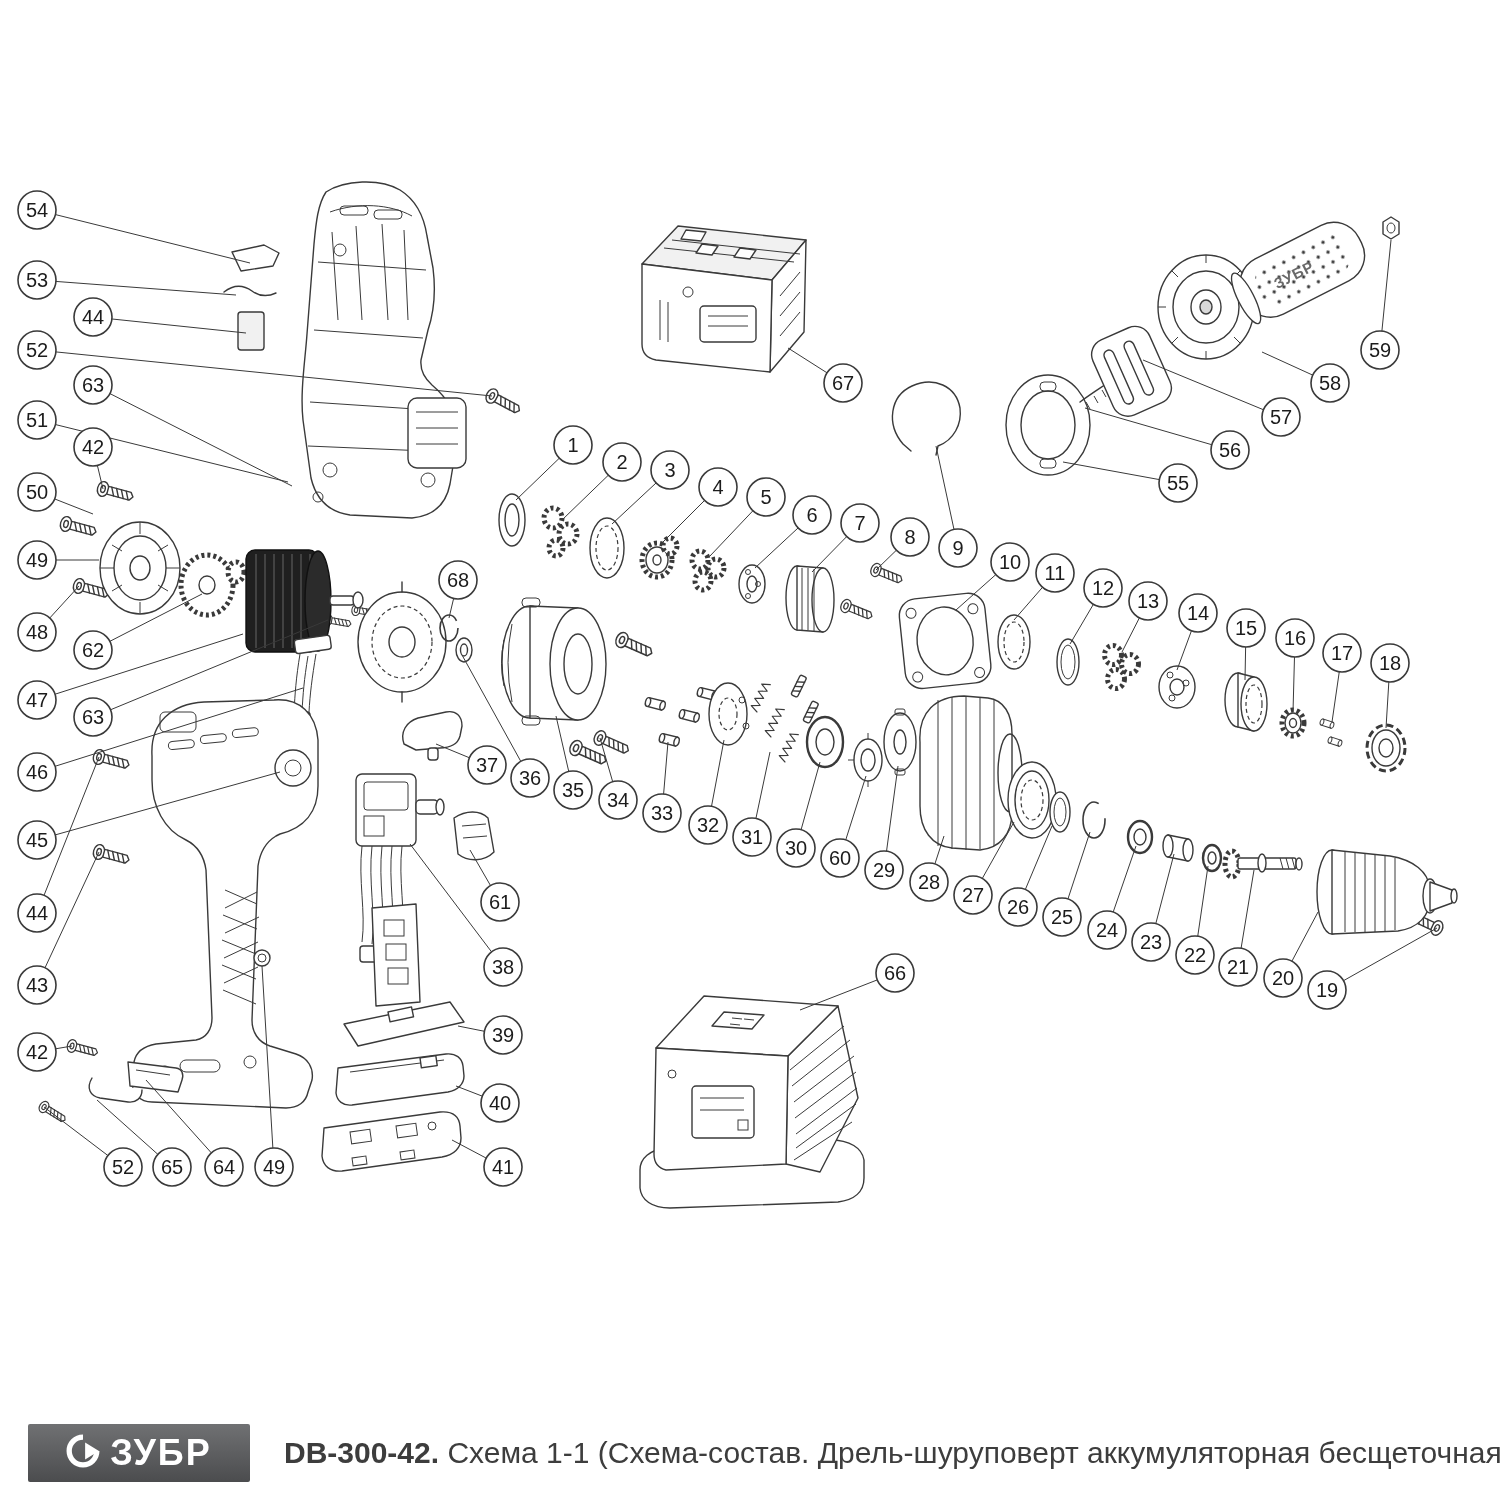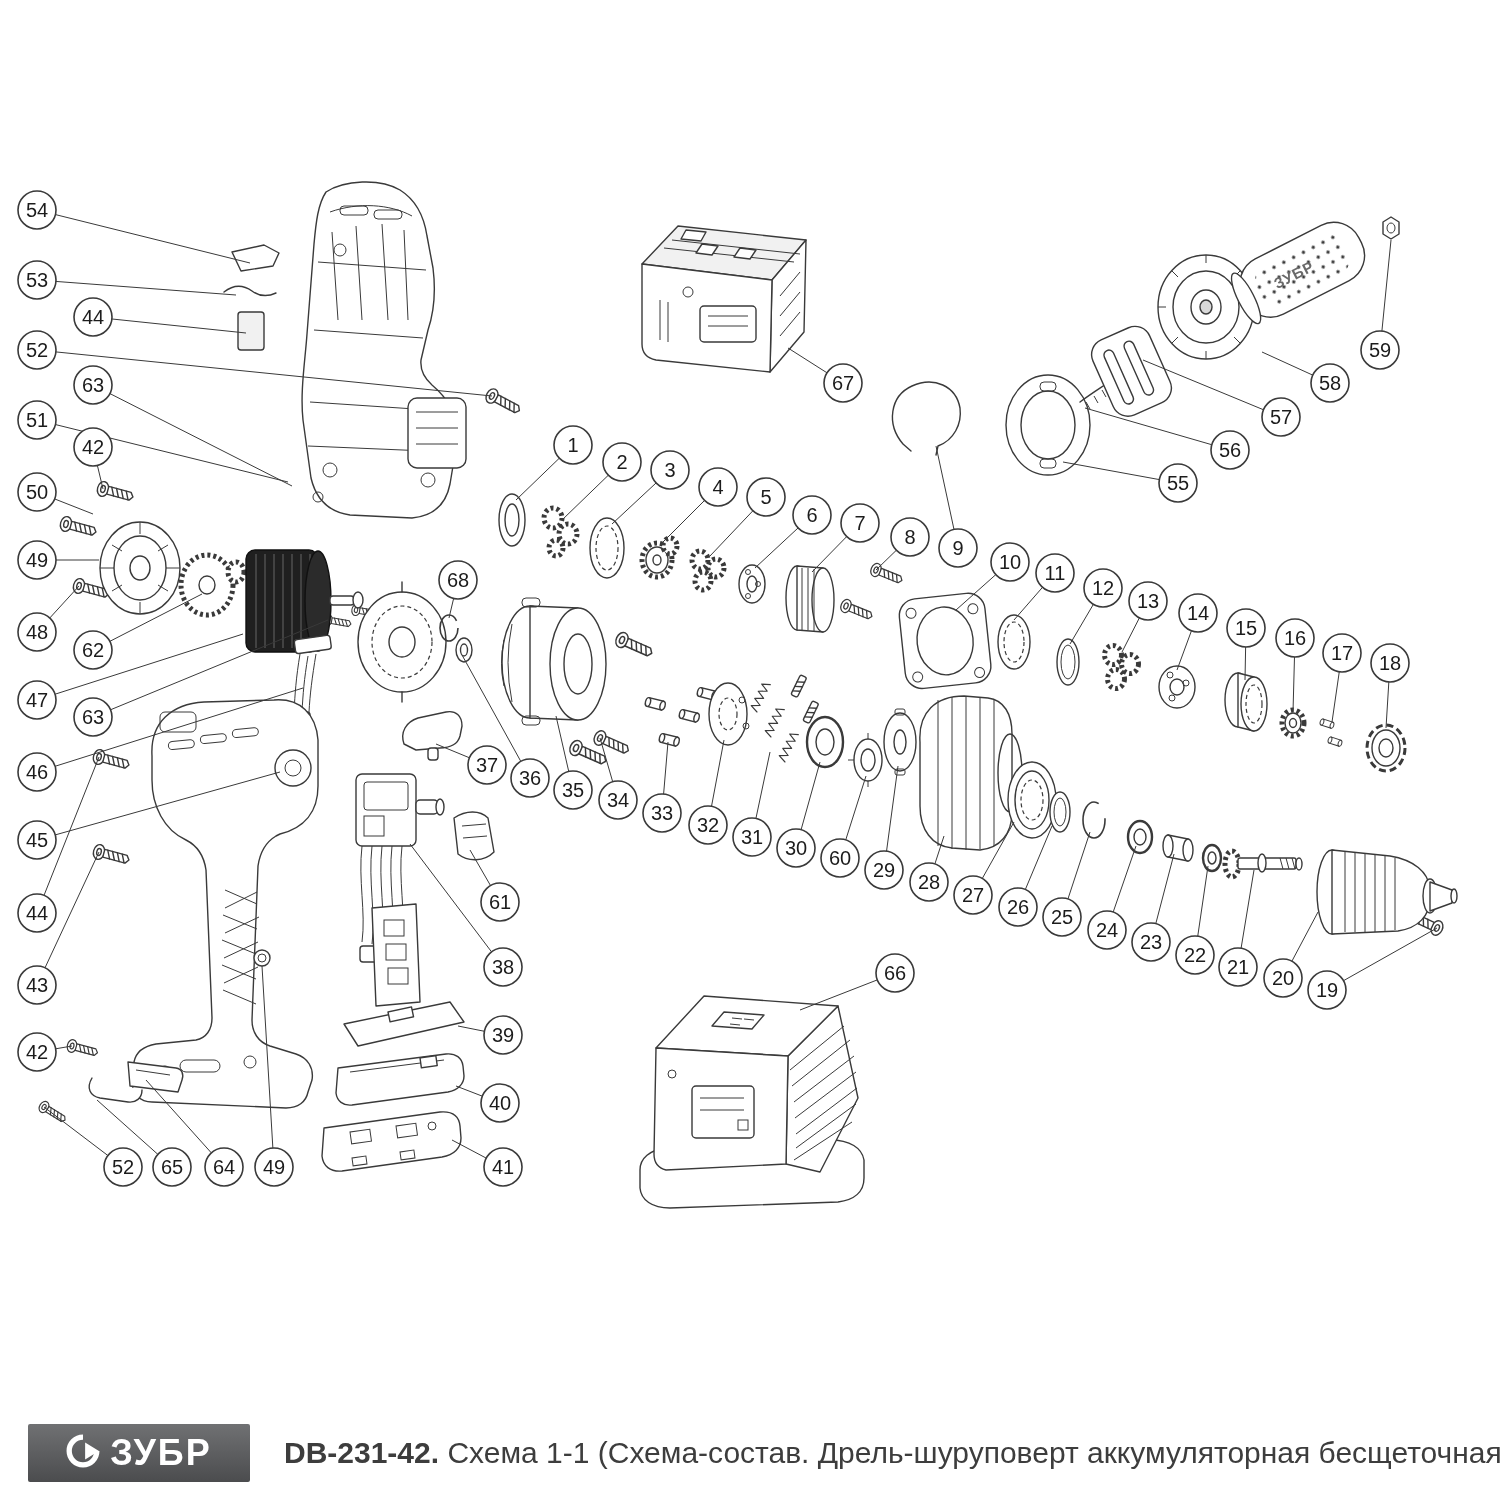--- a/index.html
+++ b/index.html
@@ -839,17 +839,17 @@
   <div class="logo-box">
     <span class="logo-emblem">
       <svg viewBox="0 0 32 32" width="34" height="34" aria-hidden="true">
         <path d="M16,3 A13,13 0 1 0 29,16" fill="none" stroke="#fff" stroke-width="5"></path>
         <path d="M31,16 L18,8 L18,24 Z" fill="#fff"></path>
       </svg>
     </span>
     <span class="logo-text">ЗУБР</span>
   </div>
   <div class="scheme-caption">
-    <span class="model">DB-231-42.</span><span> Схема 1-1 (Схема-состав. Дрель-шуруповерт аккумуляторная бесщеточная)</span>
+    <span class="model">DB-300-42.</span><span> Схема 1-1 (Схема-состав. Дрель-шуруповерт аккумуляторная бесщеточная)</span>
   </div>
 </footer>
 
 </div>
 
 </body></html>

